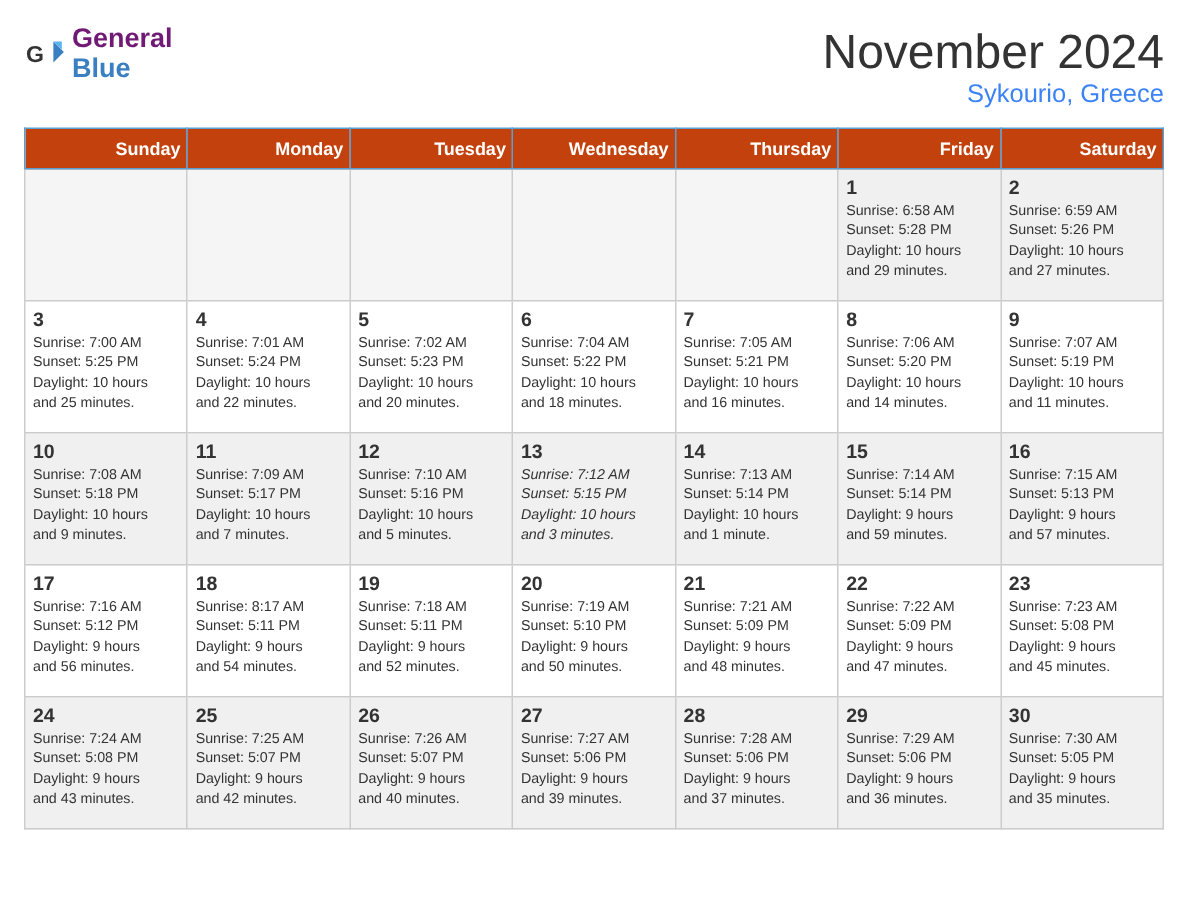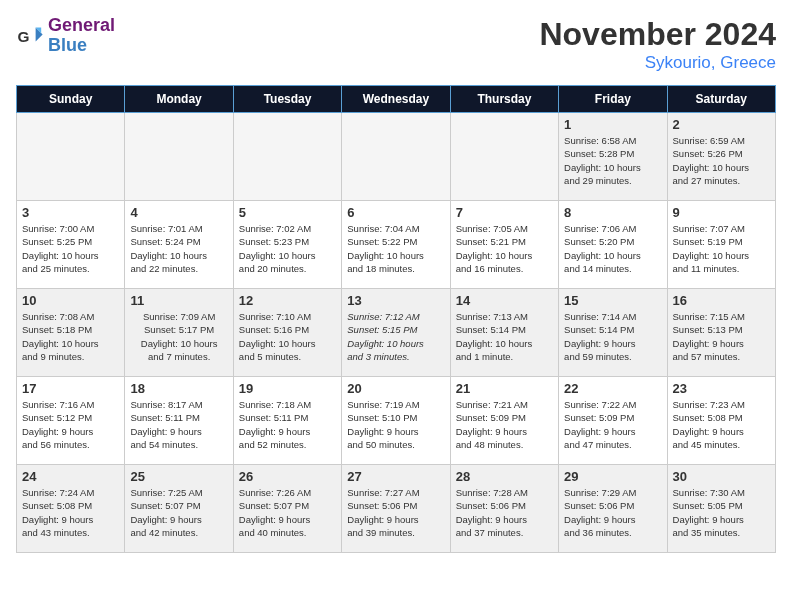--- a/index.html
+++ b/index.html
@@ -32,39 +32,39 @@
     }
     .logo-icon {
       width: 28px;
       height: 28px;
     }
     .title-block {
       text-align: right;
     }
     .month-title {
       font-size: 32px;
-      font-weight: bold;
+      font-weight: normal;
       color: #333;
     }
     .subtitle {
       font-size: 17px;
       color: #3b82f6;
     }
     table {
       width: 100%;
       border-collapse: collapse;
       table-layout: fixed;
     }
     th {
-      background: #0f172a;
+      background: #c2410c;
       color: #fff;
       font-size: 12px;
       font-weight: bold;
       padding: 6px 4px;
-      text-align: center;
+      text-align: right;
       border: 1px solid #5a9fd4;
     }
     td {
       border: 1px solid #ccc;
       vertical-align: top;
       padding: 4px 5px;
       font-size: 10px;
       color: #333;
       height: 88px;
       background: #fff;
@@ -196,21 +196,21 @@
       <tr>
         <td class="shaded">
           <span class="day-num">10</span>
           <div class="day-info" style="white-space: pre-line;">Sunrise: 7:08 AM
 Sunset: 5:18 PM
 Daylight: 10 hours
 and 9 minutes.</div>
         </td>
         <td class="shaded">
           <span class="day-num">11</span>
-          <div class="day-info" style="white-space: pre-line; text-align: center;">Sunrise: 7:09 AM
+          <div class="day-info" style="white-space: pre-line;">Sunrise: 7:09 AM
 Sunset: 5:17 PM
 Daylight: 10 hours
 and 7 minutes.</div>
         </td>
         <td class="shaded">
           <span class="day-num">12</span>
           <div class="day-info" style="white-space: pre-line;">Sunrise: 7:10 AM
 Sunset: 5:16 PM
 Daylight: 10 hours
 and 5 minutes.</div>

